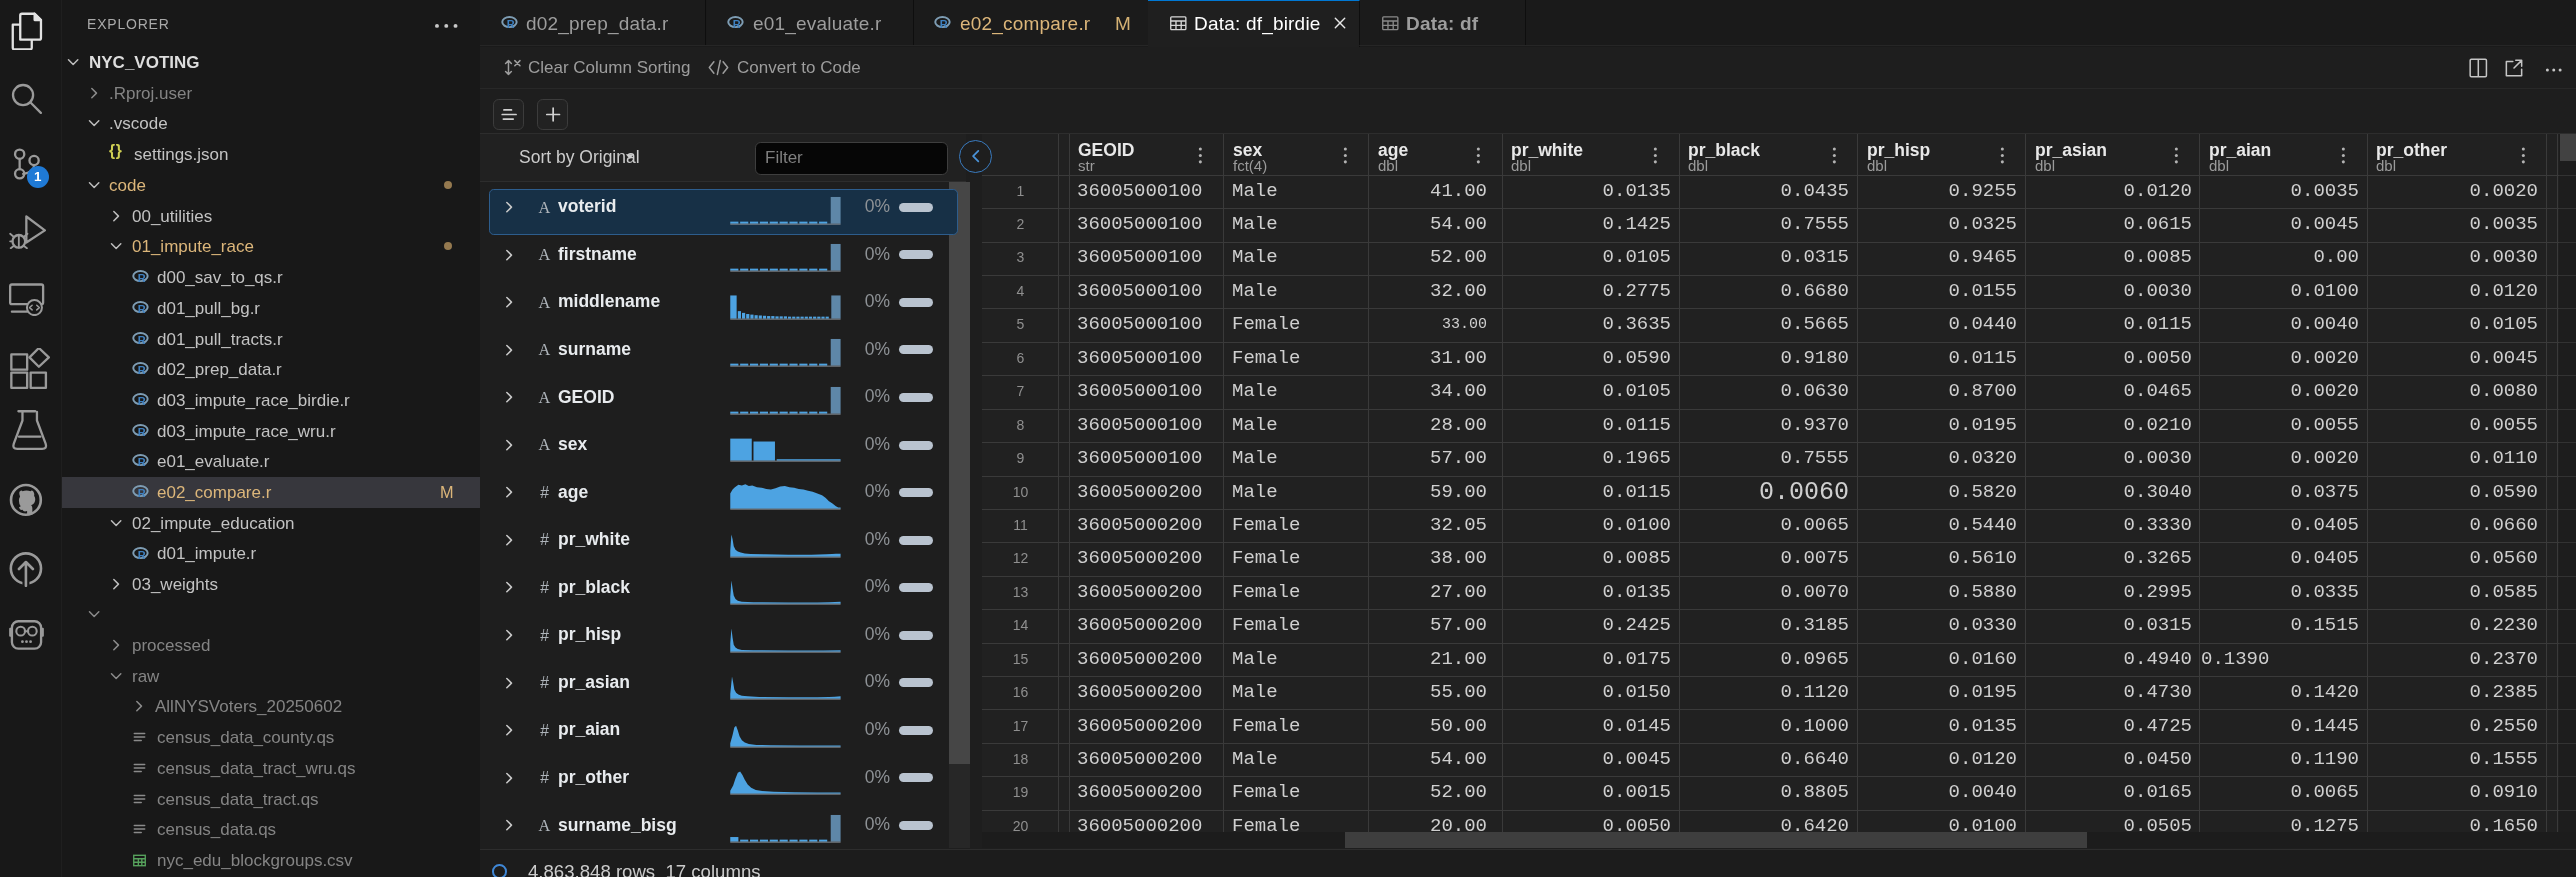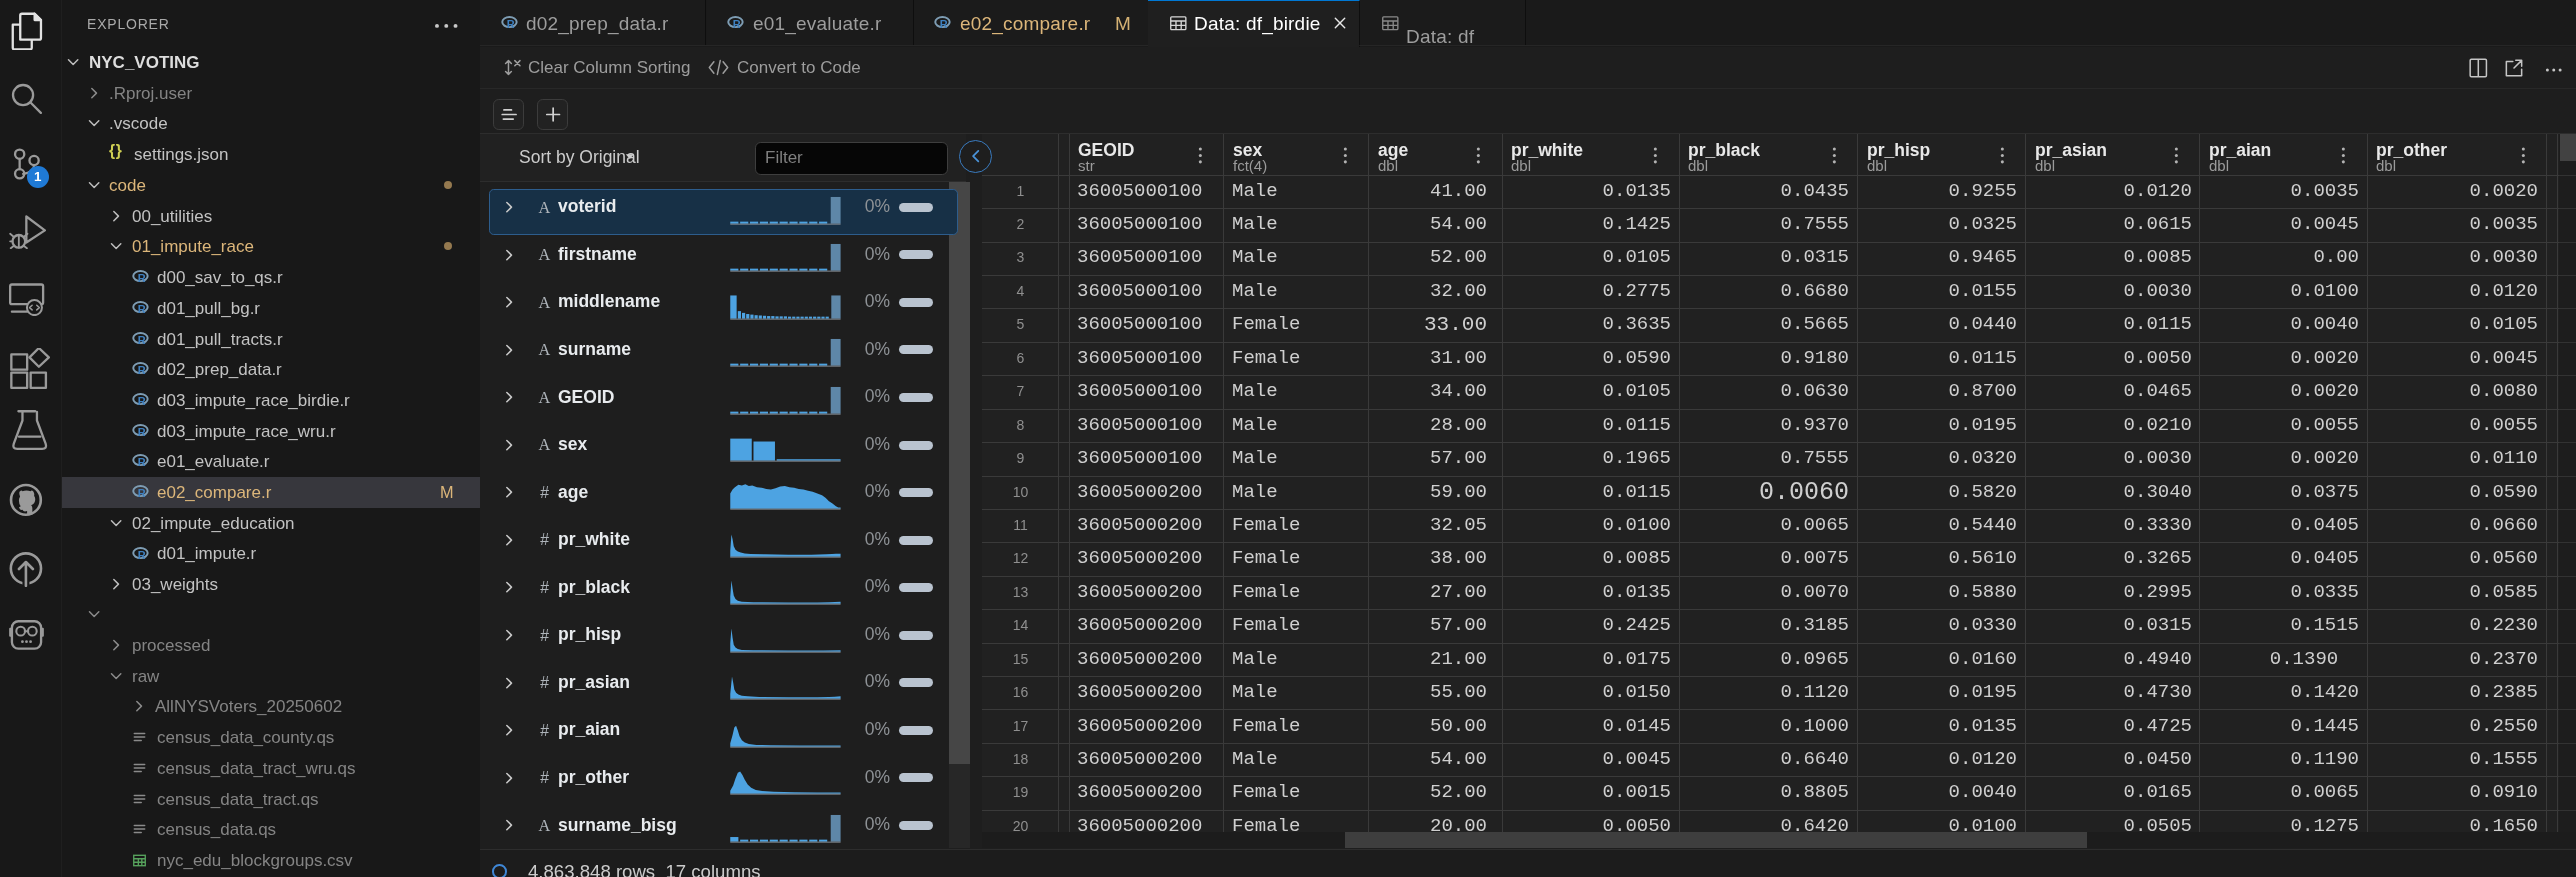--- a/index.html
+++ b/index.html
@@ -223,21 +223,21 @@
       </svg></div>
 <div class="abs" style="left:1194px;top:0px;width:165px;height:47px;line-height:47px;color:#ffffff;font-size:19px;letter-spacing:0.2px;white-space:nowrap;">Data: df_birdie</div>
 <div class="abs" style="left:1330px;top:13.4px;width:20px;height:20px;"><svg width="20" height="20" viewBox="0 0 34 34" stroke="#e8e8e8" stroke-width="2.4" stroke-linecap="round">
         <path d="M9 9 L25 25 M25 9 L9 25"></path>
       </svg></div>
 <div class="abs" style="left:1360px;top:0px;width:166px;height:45px;background:#1b1b1b;border-right:1.2px solid #0e0e0e;"></div>
 <div class="abs" style="left:1381px;top:14px;width:20px;height:20px;"><svg width="18.6" height="18.6" viewBox="0 0 32 32" fill="none" stroke="#8a8a8a" stroke-width="2.3">
         <rect x="3" y="5" width="26" height="22" rx="1.5"></rect>
         <path d="M3 12 h26 M3 19.5 h26 M12 12 v15 M21 12 v15"></path>
       </svg></div>
-<div class="abs" style="left:1406px;top:13px;width:120px;height:47px;line-height:47px;color:#9d9d9d;font-size:19px;letter-spacing:0.2px;white-space:nowrap;">Data: df</div>
+<div class="abs" style="left:1406px;top:0px;width:120px;height:47px;line-height:47px;color:#9d9d9d;font-size:19px;letter-spacing:0.2px;white-space:nowrap;font-weight:bold;">Data: df</div>
 <div class="abs" style="left:480px;top:45px;width:2096px;height:1.2px;background:#262626;"></div>
 <div class="abs" style="left:1148px;top:45px;width:212px;height:1.2px;background:#1f1f1f;"></div>
 <div class="abs" style="left:480px;top:47px;width:2096px;height:831px;background:#1e1e1e;"></div>
 <div class="abs" style="left:501px;top:56px;width:23px;height:23px;"><svg width="23" height="23" viewBox="0 0 40 40" stroke="#9d9d9d" stroke-width="2.6" fill="none" stroke-linecap="round" stroke-linejoin="round">
         <path d="M13 8 v24 M8 13 l5-5 5 5 M8 27 l5 5 5-5"></path>
         <path d="M24 8 l9 9 M33 8 l-9 9"></path>
       </svg></div>
 <div class="abs" style="left:528px;top:47px;width:233px;height:42px;line-height:42px;color:#9d9d9d;font-size:17px;">Clear Column Sorting</div>
 <div class="abs" style="left:707px;top:57px;width:23px;height:21px;"><svg width="23" height="21" viewBox="0 0 40 36" stroke="#9d9d9d" stroke-width="2.6" fill="none" stroke-linecap="round" stroke-linejoin="round">
         <path d="M12 8 L4 18 L12 28 M28 8 L36 18 L28 28"></path>
@@ -633,21 +633,21 @@
 <div class="abs mono" style="left:1232px;top:643px;width:138px;height:33px;line-height:33px;color:#cfcfcf;font-size:19px;overflow:hidden;">Male</div>
 <div class="abs mono" style="left:1232px;top:676px;width:138px;height:33px;line-height:33px;color:#cfcfcf;font-size:19px;overflow:hidden;">Male</div>
 <div class="abs mono" style="left:1232px;top:710px;width:138px;height:33px;line-height:33px;color:#cfcfcf;font-size:19px;overflow:hidden;">Female</div>
 <div class="abs mono" style="left:1232px;top:743px;width:138px;height:33px;line-height:33px;color:#cfcfcf;font-size:19px;overflow:hidden;">Male</div>
 <div class="abs mono" style="left:1232px;top:776px;width:138px;height:33px;line-height:33px;color:#cfcfcf;font-size:19px;overflow:hidden;">Female</div>
 <div class="abs mono" style="left:1232px;top:810px;width:138px;height:22.4px;line-height:33px;color:#cfcfcf;font-size:19px;overflow:hidden;">Female</div>
 <div class="abs mono" style="left:1369px;top:175px;width:118px;height:33px;line-height:33px;color:#cfcfcf;font-size:19px;text-align:right;overflow:hidden;">41.00</div>
 <div class="abs mono" style="left:1369px;top:208px;width:118px;height:33px;line-height:33px;color:#cfcfcf;font-size:19px;text-align:right;overflow:hidden;">54.00</div>
 <div class="abs mono" style="left:1369px;top:241px;width:118px;height:33px;line-height:33px;color:#cfcfcf;font-size:19px;text-align:right;overflow:hidden;">52.00</div>
 <div class="abs mono" style="left:1369px;top:275px;width:118px;height:33px;line-height:33px;color:#cfcfcf;font-size:19px;text-align:right;overflow:hidden;">32.00</div>
-<div class="abs mono" style="left:1369px;top:308px;width:118px;height:33px;line-height:33px;color:#cfcfcf;font-size:21px;text-align:right;overflow:hidden;">33.00</div>
+<div class="abs mono" style="left:1369px;top:308px;width:118px;height:33px;line-height:33px;color:#cfcfcf;font-size:15px;text-align:right;overflow:hidden;">33.00</div>
 <div class="abs mono" style="left:1369px;top:342px;width:118px;height:33px;line-height:33px;color:#cfcfcf;font-size:19px;text-align:right;overflow:hidden;">31.00</div>
 <div class="abs mono" style="left:1369px;top:375px;width:118px;height:33px;line-height:33px;color:#cfcfcf;font-size:19px;text-align:right;overflow:hidden;">34.00</div>
 <div class="abs mono" style="left:1369px;top:409px;width:118px;height:33px;line-height:33px;color:#cfcfcf;font-size:19px;text-align:right;overflow:hidden;">28.00</div>
 <div class="abs mono" style="left:1369px;top:442px;width:118px;height:33px;line-height:33px;color:#cfcfcf;font-size:19px;text-align:right;overflow:hidden;">57.00</div>
 <div class="abs mono" style="left:1369px;top:476px;width:118px;height:33px;line-height:33px;color:#cfcfcf;font-size:19px;text-align:right;overflow:hidden;">59.00</div>
 <div class="abs mono" style="left:1369px;top:509px;width:118px;height:33px;line-height:33px;color:#cfcfcf;font-size:19px;text-align:right;overflow:hidden;">32.05</div>
 <div class="abs mono" style="left:1369px;top:542px;width:118px;height:33px;line-height:33px;color:#cfcfcf;font-size:19px;text-align:right;overflow:hidden;">38.00</div>
 <div class="abs mono" style="left:1369px;top:576px;width:118px;height:33px;line-height:33px;color:#cfcfcf;font-size:19px;text-align:right;overflow:hidden;">27.00</div>
 <div class="abs mono" style="left:1369px;top:609px;width:118px;height:33px;line-height:33px;color:#cfcfcf;font-size:19px;text-align:right;overflow:hidden;">57.00</div>
 <div class="abs mono" style="left:1369px;top:643px;width:118px;height:33px;line-height:33px;color:#cfcfcf;font-size:19px;text-align:right;overflow:hidden;">21.00</div>
@@ -743,21 +743,21 @@
 <div class="abs mono" style="left:2201px;top:308px;width:158px;height:33px;line-height:33px;color:#cfcfcf;font-size:19px;text-align:right;overflow:hidden;">0.0040</div>
 <div class="abs mono" style="left:2201px;top:342px;width:158px;height:33px;line-height:33px;color:#cfcfcf;font-size:19px;text-align:right;overflow:hidden;">0.0020</div>
 <div class="abs mono" style="left:2201px;top:375px;width:158px;height:33px;line-height:33px;color:#cfcfcf;font-size:19px;text-align:right;overflow:hidden;">0.0020</div>
 <div class="abs mono" style="left:2201px;top:409px;width:158px;height:33px;line-height:33px;color:#cfcfcf;font-size:19px;text-align:right;overflow:hidden;">0.0055</div>
 <div class="abs mono" style="left:2201px;top:442px;width:158px;height:33px;line-height:33px;color:#cfcfcf;font-size:19px;text-align:right;overflow:hidden;">0.0020</div>
 <div class="abs mono" style="left:2201px;top:476px;width:158px;height:33px;line-height:33px;color:#cfcfcf;font-size:19px;text-align:right;overflow:hidden;">0.0375</div>
 <div class="abs mono" style="left:2201px;top:509px;width:158px;height:33px;line-height:33px;color:#cfcfcf;font-size:19px;text-align:right;overflow:hidden;">0.0405</div>
 <div class="abs mono" style="left:2201px;top:542px;width:158px;height:33px;line-height:33px;color:#cfcfcf;font-size:19px;text-align:right;overflow:hidden;">0.0405</div>
 <div class="abs mono" style="left:2201px;top:576px;width:158px;height:33px;line-height:33px;color:#cfcfcf;font-size:19px;text-align:right;overflow:hidden;">0.0335</div>
 <div class="abs mono" style="left:2201px;top:609px;width:158px;height:33px;line-height:33px;color:#cfcfcf;font-size:19px;text-align:right;overflow:hidden;">0.1515</div>
-<div class="abs mono" style="left:2201px;top:643px;width:158px;height:33px;line-height:33px;color:#cfcfcf;font-size:19px;text-align:center;overflow:hidden;padding-left:48px;">0.1390</div>
+<div class="abs mono" style="left:2201px;top:643px;width:158px;height:33px;line-height:33px;color:#cfcfcf;font-size:19px;text-align:left;overflow:hidden;">0.1390</div>
 <div class="abs mono" style="left:2201px;top:676px;width:158px;height:33px;line-height:33px;color:#cfcfcf;font-size:19px;text-align:right;overflow:hidden;">0.1420</div>
 <div class="abs mono" style="left:2201px;top:710px;width:158px;height:33px;line-height:33px;color:#cfcfcf;font-size:19px;text-align:right;overflow:hidden;">0.1445</div>
 <div class="abs mono" style="left:2201px;top:743px;width:158px;height:33px;line-height:33px;color:#cfcfcf;font-size:19px;text-align:right;overflow:hidden;">0.1190</div>
 <div class="abs mono" style="left:2201px;top:776px;width:158px;height:33px;line-height:33px;color:#cfcfcf;font-size:19px;text-align:right;overflow:hidden;">0.0065</div>
 <div class="abs mono" style="left:2201px;top:810px;width:158px;height:22.4px;line-height:33px;color:#cfcfcf;font-size:19px;text-align:right;overflow:hidden;">0.1275</div>
 <div class="abs mono" style="left:2368px;top:175px;width:170px;height:33px;line-height:33px;color:#cfcfcf;font-size:19px;text-align:right;overflow:hidden;">0.0020</div>
 <div class="abs mono" style="left:2368px;top:208px;width:170px;height:33px;line-height:33px;color:#cfcfcf;font-size:19px;text-align:right;overflow:hidden;">0.0035</div>
 <div class="abs mono" style="left:2368px;top:241px;width:170px;height:33px;line-height:33px;color:#cfcfcf;font-size:19px;text-align:right;overflow:hidden;">0.0030</div>
 <div class="abs mono" style="left:2368px;top:275px;width:170px;height:33px;line-height:33px;color:#cfcfcf;font-size:19px;text-align:right;overflow:hidden;">0.0120</div>
 <div class="abs mono" style="left:2368px;top:308px;width:170px;height:33px;line-height:33px;color:#cfcfcf;font-size:19px;text-align:right;overflow:hidden;">0.0105</div>

